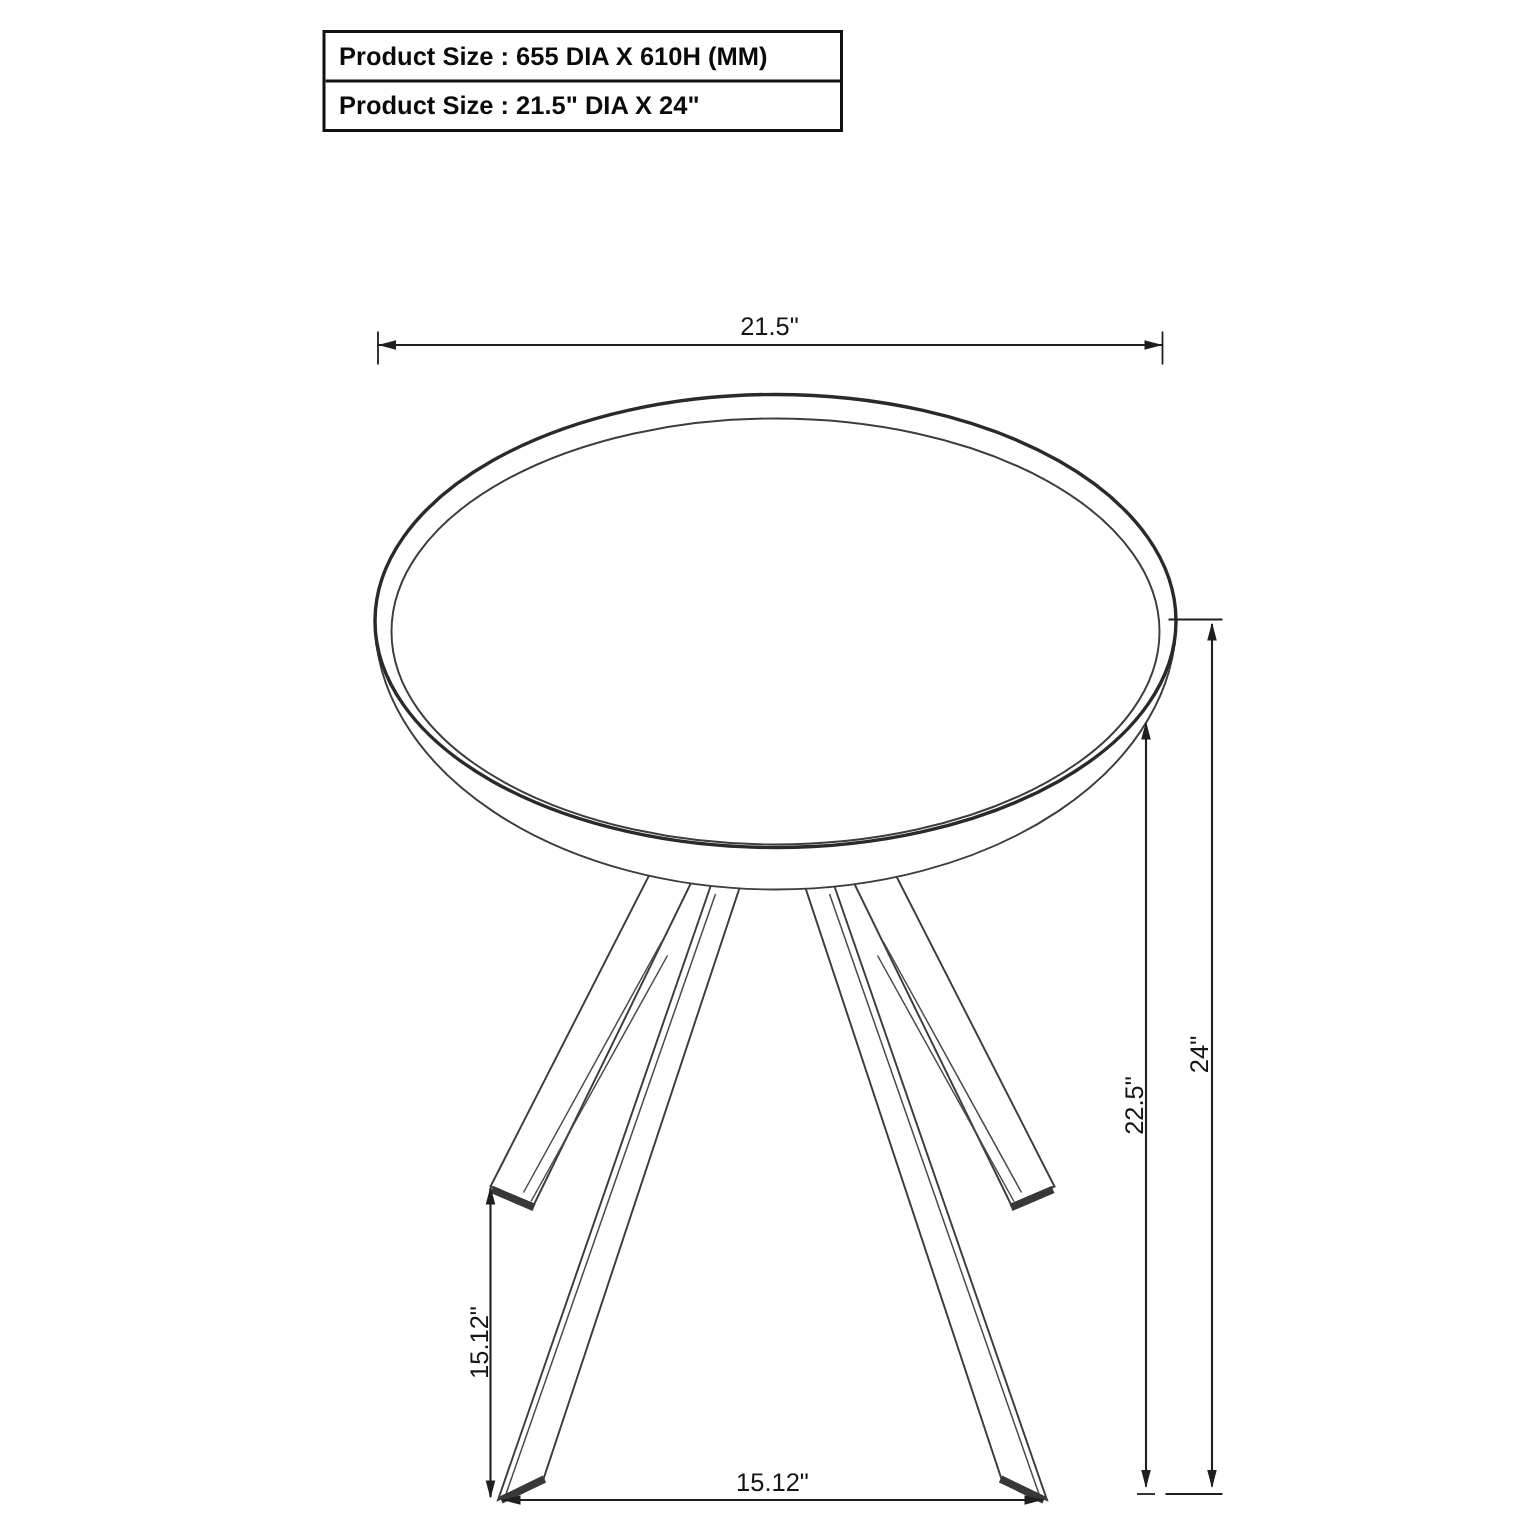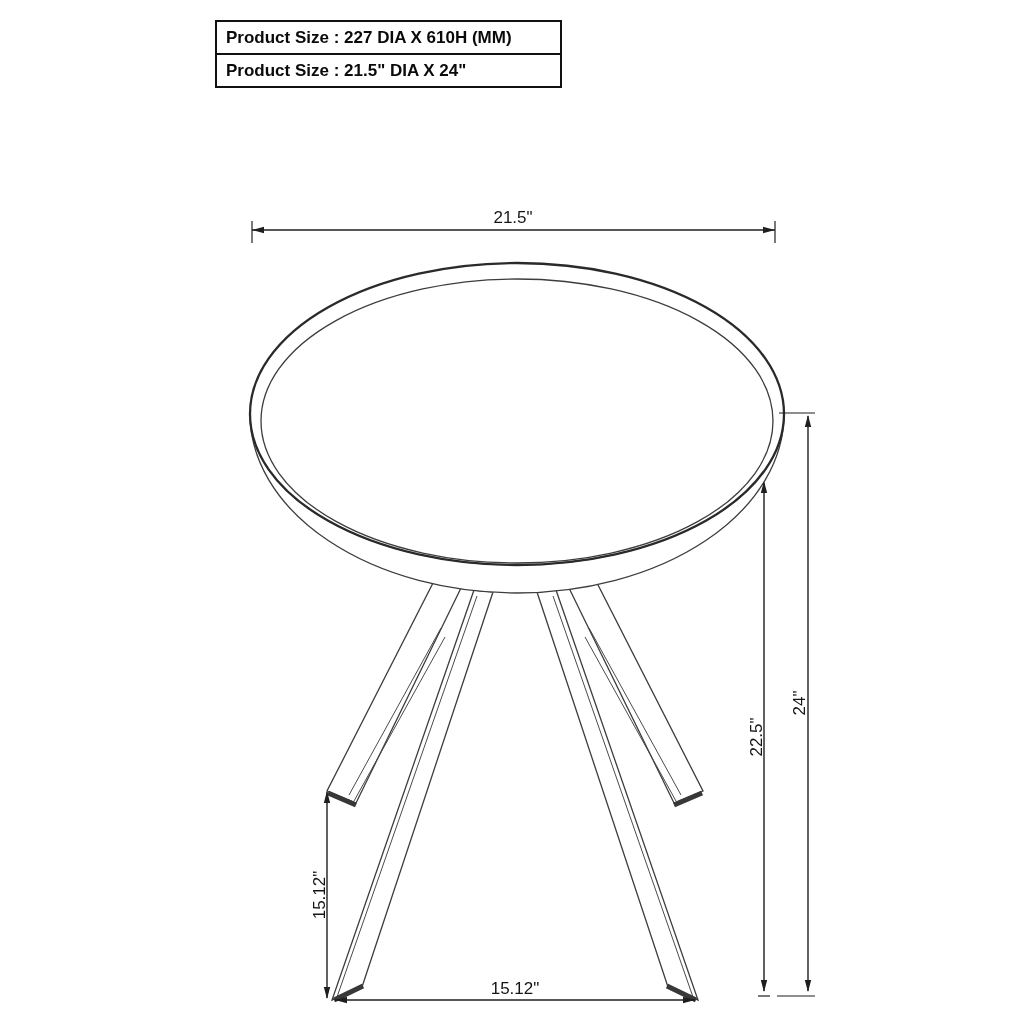--- a/index.html
+++ b/index.html
@@ -96,21 +96,21 @@
     font-size: 17px;
     fill: #151515;
   }
 </style>
 </head>
 <body>
 
 <div class="page">
 
   <div class="title-block">
-    <div class="title-row first">Product Size : 227 DIA X 610H (MM)</div>
+    <div class="title-row first">Product Size : 655 DIA X 610H (MM)</div>
     <div class="title-row">Product Size : 21.5" DIA X 24"</div>
   </div>
 
   <svg class="drawing" width="1024" height="1024" viewBox="0 0 1024 1024">
 
     <g>
 
       <g>
         <polygon class="leg" points="433,583 461,588 356,803 327,791"></polygon>
         <path class="thin" d="M 441,628 L 349,795"></path>

